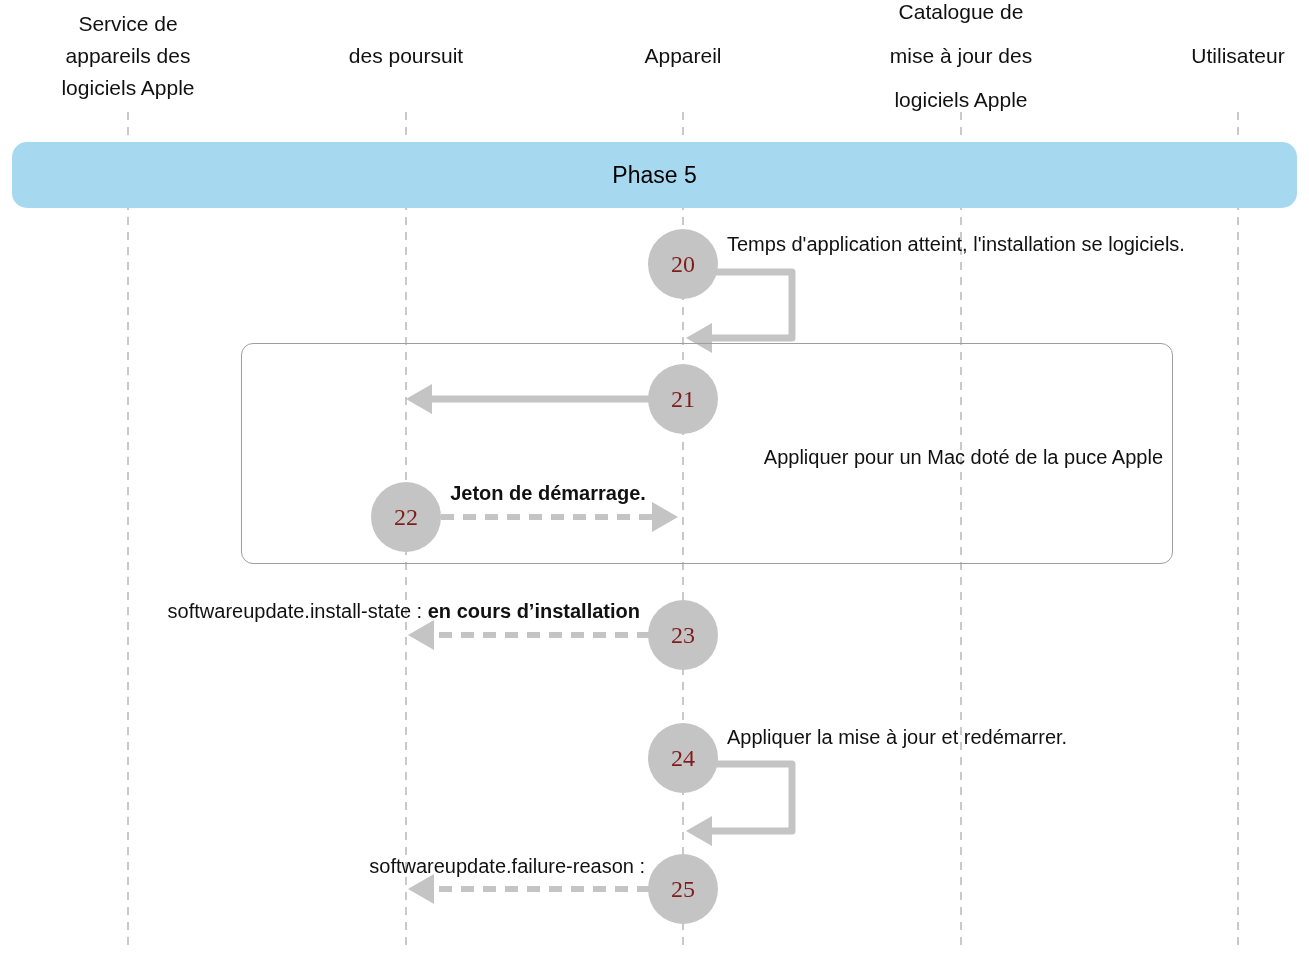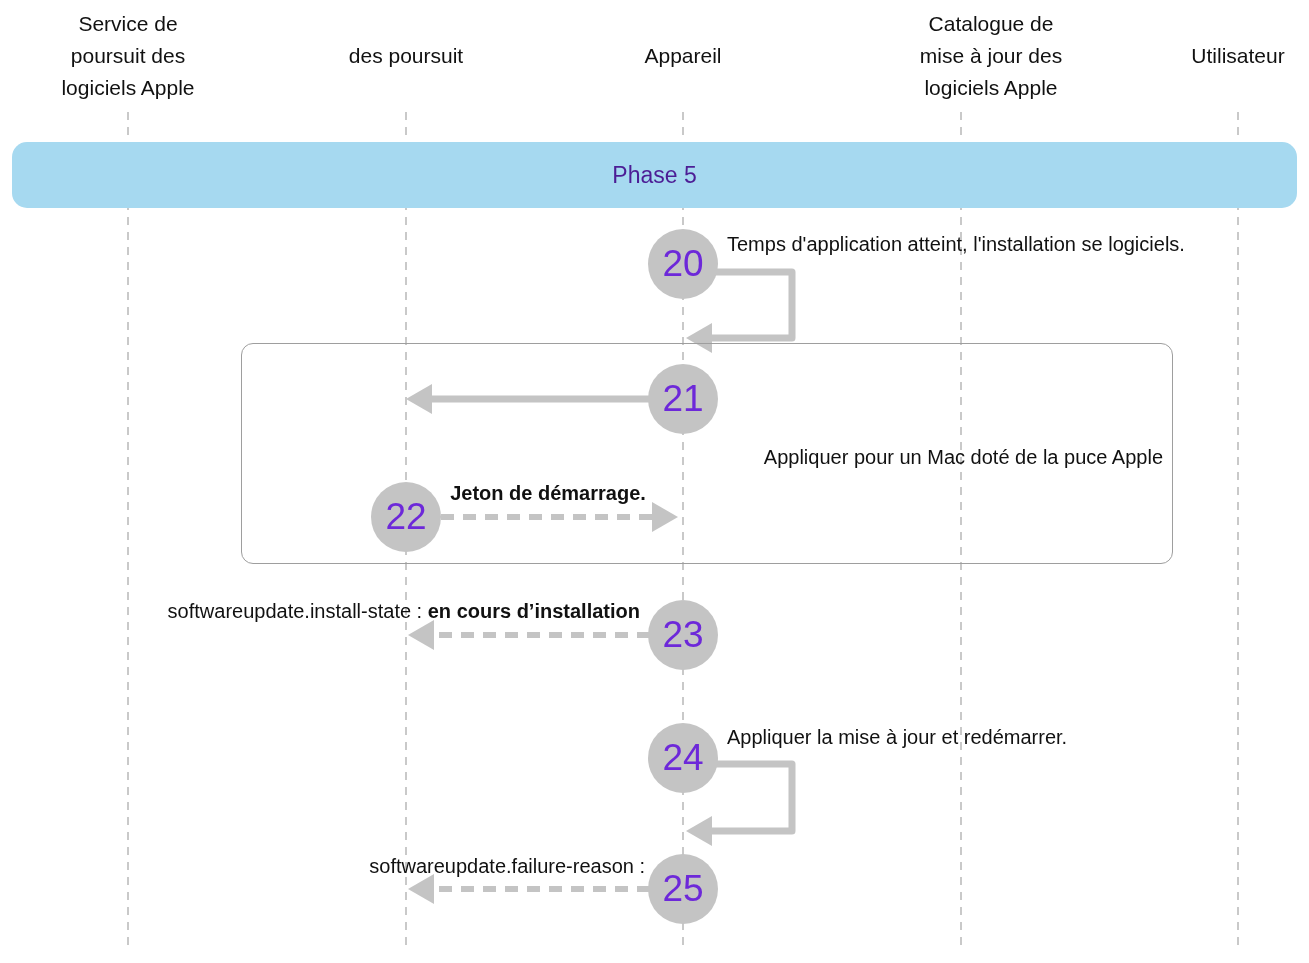--- a/index.html
+++ b/index.html
@@ -45,44 +45,45 @@
     left: 12px;
     top: 142px;
     width: 1285px;
     height: 66px;
     background: var(--banner-blue);
     border-radius: 15px;
     display: flex;
     align-items: center;
     justify-content: center;
     font-size: 23px;
-    color: #4c1d95;
+    color: #000000;
   }
   .group-box {
     position: absolute;
     left: 241px;
     top: 343px;
     width: 932px;
     height: 221px;
     border: 1.5px solid var(--box-border-gray);
     border-radius: 12px;
     background: transparent;
   }
   .step-circle {
     position: absolute;
     width: 70px;
     height: 70px;
     border-radius: 50%;
     background: var(--shape-gray);
     display: flex;
     align-items: center;
     justify-content: center;
-    font-size: 37px;
+    font-size: 24px;
     font-weight: 500;
-    color: #6d28d9;
+    color: #7f1d1d;
+    font-family: Liberation Serif, serif;
   }
   .msg-label {
     position: absolute;
     font-size: 20px;
     line-height: 24px;
     white-space: nowrap;
     color: var(--text-black);
   }
   .msg-label .value { font-weight: 600; }
   .right-aligned { text-align: right; }
@@ -115,30 +116,30 @@
 
     <polyline points="714,764 792,764 792,831 706,831" fill="none" stroke="#C4C4C4" stroke-width="7" stroke-linejoin="round"></polyline>
     <polygon points="686,831 712,816 712,846" fill="#C4C4C4"></polygon>
 
     <line x1="650" y1="889" x2="430" y2="889" stroke="#C4C4C4" stroke-width="6" stroke-dasharray="13 9"></line>
     <polygon points="408,889 434,874 434,904" fill="#C4C4C4"></polygon>
   </svg>
 
   <div class="actor-header" style="left:8px;">
     <div>Service de</div>
-    <div>poursuit des</div>
+    <div>appareils des</div>
     <div>logiciels Apple</div>
   </div>
   <div class="actor-header" style="left:286px;">
     <div>des poursuit</div>
   </div>
   <div class="actor-header" style="left:563px;">
     <div>Appareil</div>
   </div>
-  <div class="actor-header" style="left:871px;">
+  <div class="actor-header" style="left:841px;gap:12px;">
     <div>Catalogue de</div>
     <div>mise à jour des</div>
     <div>logiciels Apple</div>
   </div>
   <div class="actor-header" style="left:1118px;">
     <div>Utilisateur</div>
   </div>
 
   <div class="phase-banner">
     <span>Phase 5</span>

